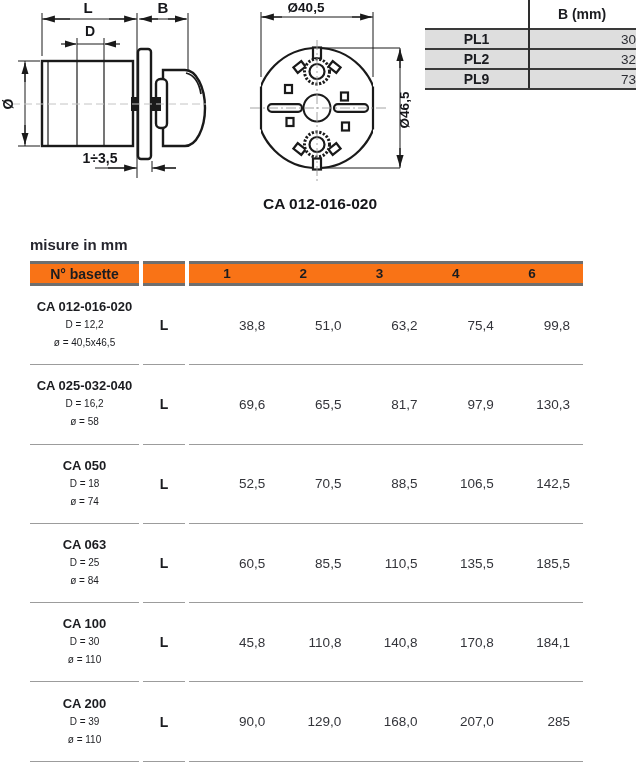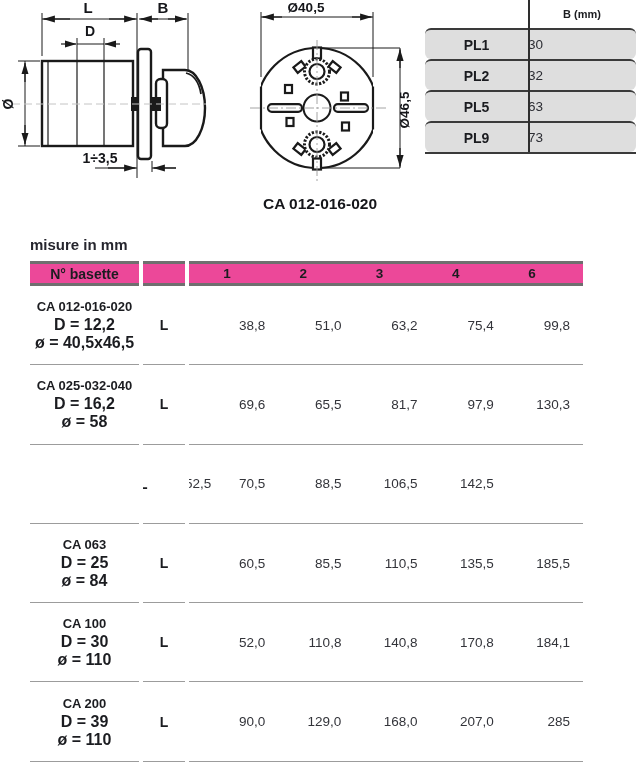--- a/index.html
+++ b/index.html
@@ -8,49 +8,49 @@
     width: 639px; height: 771px; position: relative; overflow: hidden;
     font-family: "Liberation Sans", sans-serif; color:#1b1c20;
   }
   
   .svg-abs { position:absolute; }
   svg text { font-family:"Liberation Sans", sans-serif; fill:#15161a; }
 
   
   .pl-table { position:absolute; left:425px; top:0; width:211px; }
   .pl-header { display:grid; grid-template-columns:103px 1fr; height:28px; align-items:center; }
-  .pl-header .bh { text-align:center; font-weight:bold; font-size:11px; }
+  .pl-header .bh { text-align:center; font-weight:bold; font-size:14px; }
   .pl-row {
-    display:grid; grid-template-columns:103px 1fr; height:31px; align-items:center;
-    background:#dedede; border-top:2px solid #3a3a3a;border-radius:6px;
+    display:grid; grid-template-columns:103px 1fr; height:20px; align-items:center;
+    background:#dedede; border-top:2px solid #3a3a3a;
   }
   .pl-table { border-bottom:2px solid #3a3a3a; }
   .pl-row .lbl { text-align:center; font-weight:bold; font-size:14px; }
-  .pl-row .val { text-align:left; font-size:13.5px; color:#2c2d33; }
+  .pl-row .val { text-align:right; font-size:13.5px; color:#2c2d33; }
   .pl-vline { position:absolute; left:103px; top:0; bottom:0; width:2px; background:#2e2e2e; }
 
   
   .unit-note { position:absolute; left:30px; top:236px; font-weight:bold; font-size:15px; color:#26262e; }
 
   
   .mtable { position:absolute; left:30px; top:261px; width:553px; height:501px; }
   .m-header {
     display:grid; grid-template-columns:109px 4px 42px 4px repeat(5,1fr) 13px;
-    height:25px; align-items:center; background:#ec4899;
+    height:25px; align-items:center; background:#f97316;
     border-top:3px solid #6f6f6f; border-bottom:3px solid #6f6f6f;
   }
   .m-header .h1 { text-align:center; font-weight:bold; font-size:14px; }
   .m-header .hn { text-align:center; font-weight:bold; font-size:13.5px; }
   .m-row {
     display:grid; grid-template-columns:109px 4px 42px 4px repeat(5,1fr) 13px;
     height:79.3px; align-items:center; border-bottom:1.5px solid #9c9c9c;
   }
   .m-row .c1 { text-align:center; line-height:18px; white-space:nowrap; }
   .m-row .c1 .model { font-weight:bold; font-size:13px; }
-  .m-row .c1 .sub { font-weight:bold; font-size:16px; }
+  .m-row .c1 .sub { font-weight:normal; font-size:10px; }
   .m-row .cL { text-align:center; font-weight:bold; font-size:14px; }
   .m-row .cv { text-align:right; font-size:13.5px; color:#33343a; }
   .gap-stripe { position:absolute; top:0; bottom:0; width:4px; background:#ffffff; }
   .gap-1 { left:109px; } .gap-2 { left:155px; }
 </style>
 </head>
 <body>
 
 <svg class="svg-abs" style="left:0;top:0" width="215" height="215" viewBox="0 0 215 215">
   <defs>
@@ -175,24 +175,20 @@
   </div>
   <div class="pl-row">
     <div class="lbl">PL1</div>
     <div class="val">30</div>
   </div>
   <div class="pl-row">
     <div class="lbl">PL2</div>
     <div class="val">32</div>
   </div>
   <div class="pl-row">
-    <div class="lbl">PL5</div>
-    <div class="val">63</div>
-  </div>
-  <div class="pl-row">
     <div class="lbl">PL9</div>
     <div class="val">73</div>
   </div>
   <div class="pl-vline"></div>
 </div>
 
 <div class="unit-note">misure in mm</div>
 
 <div class="mtable">
   <div class="m-header">
@@ -236,20 +232,25 @@
     <div></div>
     <div class="cv">69,6</div>
     <div class="cv">65,5</div>
     <div class="cv">81,7</div>
     <div class="cv">97,9</div>
     <div class="cv">130,3</div>
     <div></div>
   </div>
 
   <div class="m-row">
+    <div class="c1">
+      <div class="model">CA 050</div>
+      <div class="sub">D = 18</div>
+      <div class="sub">ø = 74</div>
+    </div>
     <div></div>
     <div class="cL">L</div>
     <div></div>
     <div class="cv">52,5</div>
     <div class="cv">70,5</div>
     <div class="cv">88,5</div>
     <div class="cv">106,5</div>
     <div class="cv">142,5</div>
     <div></div>
   </div>
@@ -273,21 +274,21 @@
 
   <div class="m-row">
     <div class="c1">
       <div class="model">CA 100</div>
       <div class="sub">D = 30</div>
       <div class="sub">ø = 110</div>
     </div>
     <div></div>
     <div class="cL">L</div>
     <div></div>
-    <div class="cv">52,0</div>
+    <div class="cv">45,8</div>
     <div class="cv">110,8</div>
     <div class="cv">140,8</div>
     <div class="cv">170,8</div>
     <div class="cv">184,1</div>
     <div></div>
   </div>
 
   <div class="m-row">
     <div class="c1">
       <div class="model">CA 200</div>

